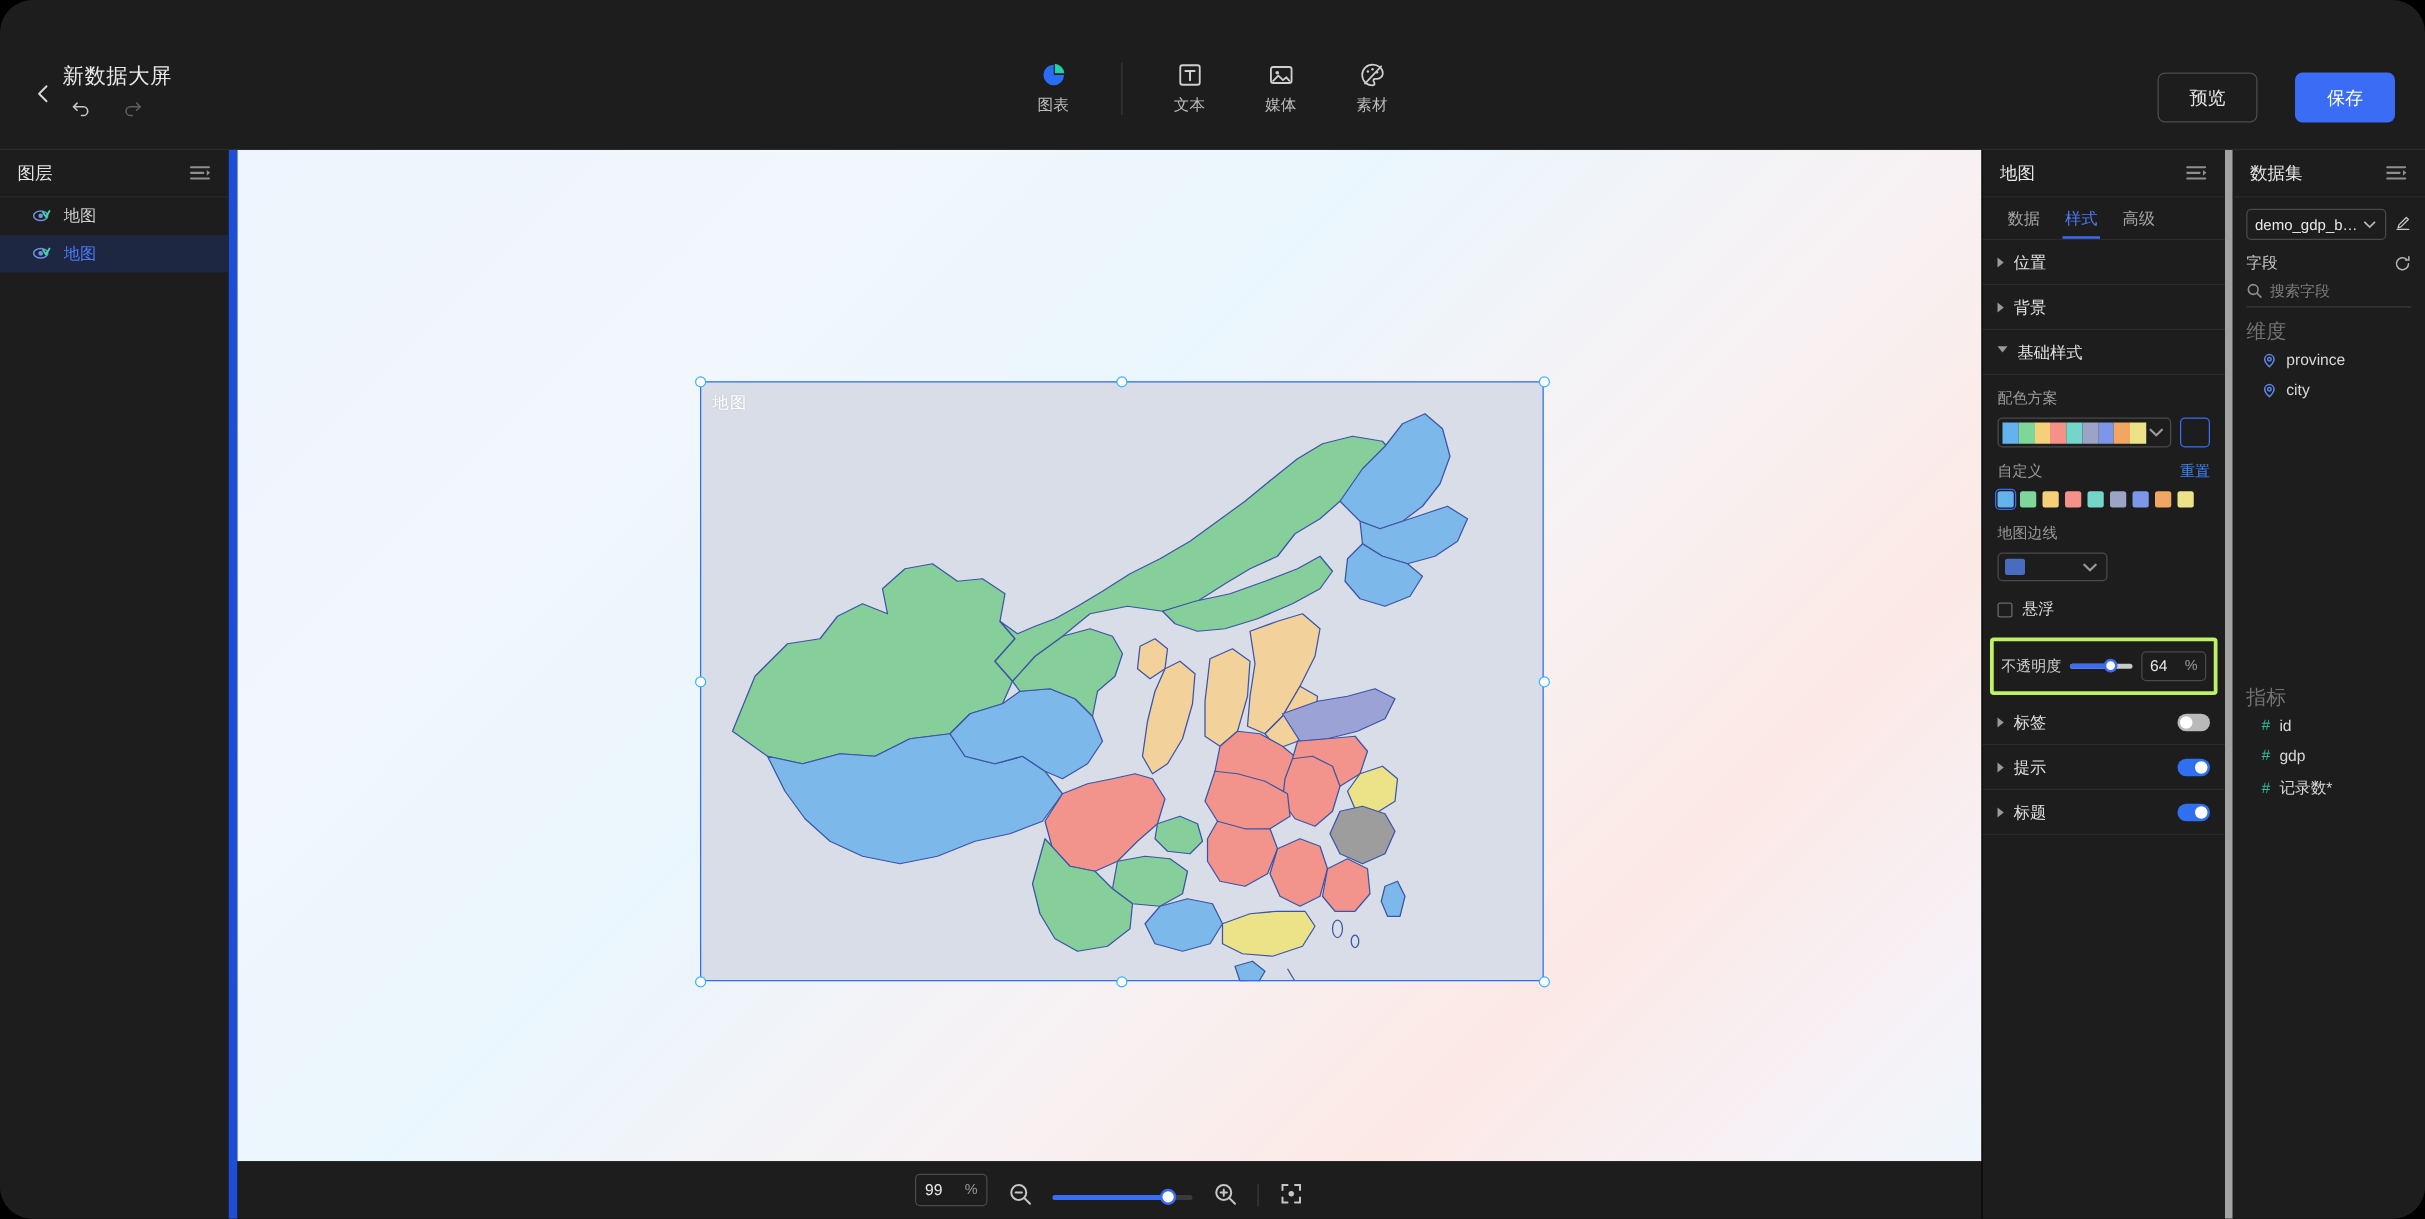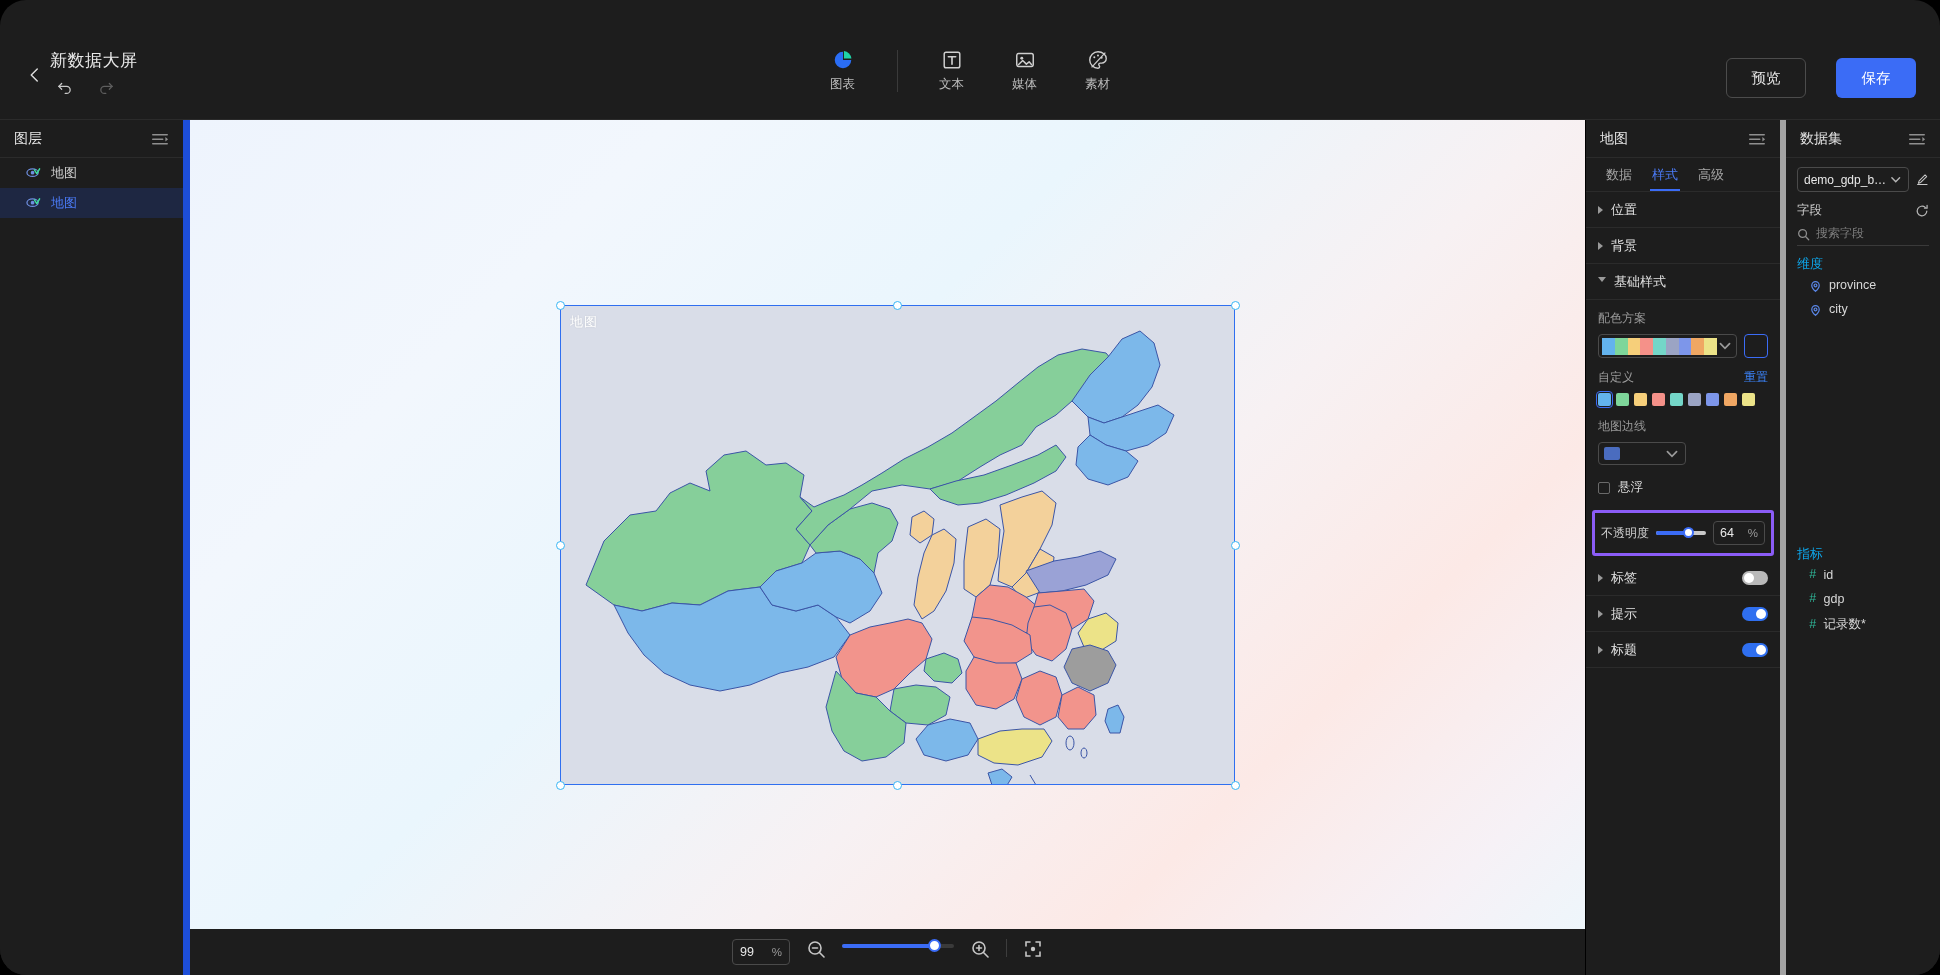--- a/index.html
+++ b/index.html
@@ -126,21 +126,21 @@
   }
   .map-svg { position: absolute; left: 0; top: 0; width: 100%; height: 100%; }
 
   
   .zoombar {
     height: 46px; flex: 0 0 46px;
     background: #1d1d1d;
     display: flex; align-items: center; justify-content: center; gap: 0;
     position: relative;
   }
-  .zoom-inner { display: flex; align-items: flex-start; gap: 16px; }
+  .zoom-inner { display: flex; align-items: flex-end; gap: 16px; }
   .zoom-field {
     width: 58px; height: 26px; border: 1px solid #4a4a4a; border-radius: 4px;
     display: flex; align-items: center; justify-content: space-between;
     padding: 0 7px; color: #e8e8e8; font-size: 12.5px;
   }
   .zoom-field .zpct { color: #9a9a9a; font-size: 11.5px; }
   .zicon { width: 20px; height: 20px; cursor: pointer; display:flex;align-items:center;justify-content:center;}
   .zslider { position: relative; width: 112px; height: 14px; display: flex; align-items: center; }
   .zslider .ztrack { width: 100%; height: 4px; background: #3a3a3a; border-radius: 2px; }
   .zslider .zfill { position: absolute; left: 0; top: 5px; height: 4px; background: #3b6cf6; border-radius: 2px; }
@@ -206,21 +206,21 @@
     display: flex; align-items: center; justify-content: space-between;
     padding: 0 5px; cursor: pointer; margin-top: 2px;
   }
   .color-select .cbox { width: 16px; height: 13px; border-radius: 2px; }
 
   .check-row { display: flex; align-items: center; gap: 8px; padding: 10px 12px; }
   .checkbox { width: 12px; height: 12px; border: 1px solid #6a6a6a; border-radius: 2px; background: transparent; cursor: pointer; }
   .check-label { color: #dcdcdc; font-size: 12.5px; }
 
   .opacity-hl {
-    margin: 4px 6px; border: 3px solid #8b5cf6; border-radius: 3px;
+    margin: 4px 6px; border: 3px solid #bef264; border-radius: 3px;
     padding: 8px 6px; display: flex; align-items: center; gap: 7px;
   }
   .op-label { color: #cfcfcf; font-size: 12px; white-space: nowrap; }
   .op-slider { position: relative; flex: 1 1 auto; height: 14px; display: flex; align-items: center; min-width: 48px;}
   .op-track { width: 100%; height: 4px; background: #c9c9c9; border-radius: 2px; }
   .op-fill { position: absolute; left: 0; top: 5px; height: 4px; background: #3b6cf6; border-radius: 2px; }
   .op-knob { position: absolute; width: 11px; height: 11px; border-radius: 50%; background: #fff; border: 2.5px solid #3b6cf6; top: 1px; }
   .op-input {
     width: 52px; height: 24px; border: 1px solid #4a4a4a; border-radius: 4px;
     display: flex; align-items: center; justify-content: space-between; padding: 0 6px;
@@ -246,29 +246,29 @@
   .ds-select {
     flex: 1 1 auto; height: 25px; border: 1px solid #4a4a4a; border-radius: 4px;
     display: flex; align-items: center; justify-content: space-between;
     padding: 0 6px; color: #e8e8e8; font-size: 12px; cursor: pointer; overflow: hidden;
   }
   .ds-select span { white-space: nowrap; overflow: hidden; text-overflow: ellipsis; }
   .edit-icon { width: 15px; height: 15px; cursor: pointer; }
   .ds-sub { display: flex; align-items: center; justify-content: space-between; margin-top: 10px; }
   .ds-sub .lbl { color: #c9c9c9; font-size: 12.5px; }
   .ds-search {
-    display: flex; align-items: flex-end; gap: 6px; margin-top: 7px;
+    display: flex; align-items: flex-start; gap: 6px; margin-top: 7px;
     border-bottom: 1px solid #3a3a3a; padding-bottom: 5px;
   }
   .ds-search input {
     background: transparent; border: none; outline: none; color: #dcdcdc;
     font-size: 12px; width: 100%; font-family: "Liberation Sans", sans-serif;
   }
   .ds-search input::placeholder { color: #7d7d7d; }
-  .ds-group-label { color: #0ea5e9; font-size: 13px; margin-top: 9px; }
+  .ds-group-label { color: #737373; font-size: 16px; margin-top: 9px; }
   .ds-field { display: flex; align-items: center; gap: 7px; padding: 5px 0 5px 12px; cursor: pointer; }
   .ds-field .fname { color: #d8d8d8; font-size: 12.5px; }
   .hash { color: #2fb89a; font-size: 12.5px; font-family: "Liberation Mono", monospace; }
 </style>
 </head>
 <body>
 
 <div id="app">
 
   <div class="topbar">

